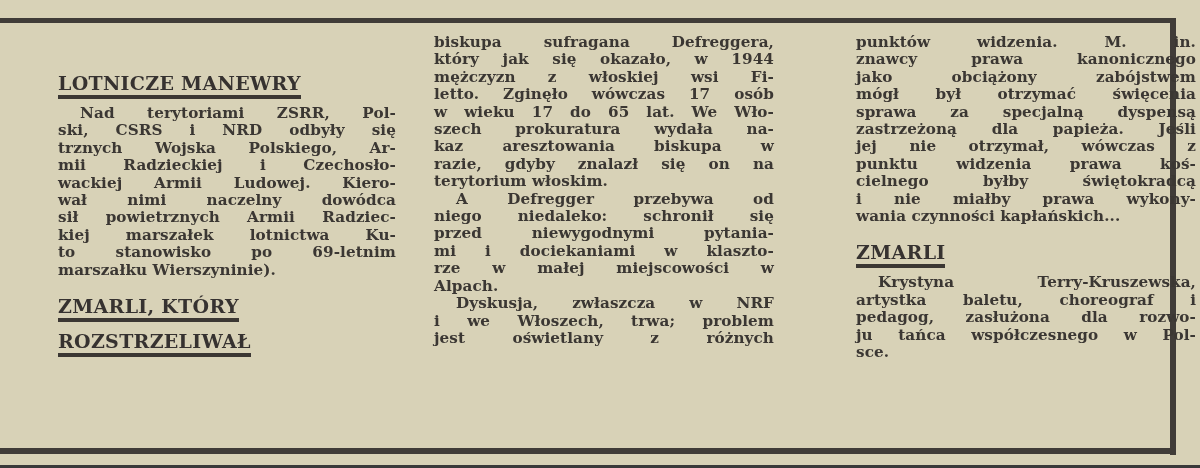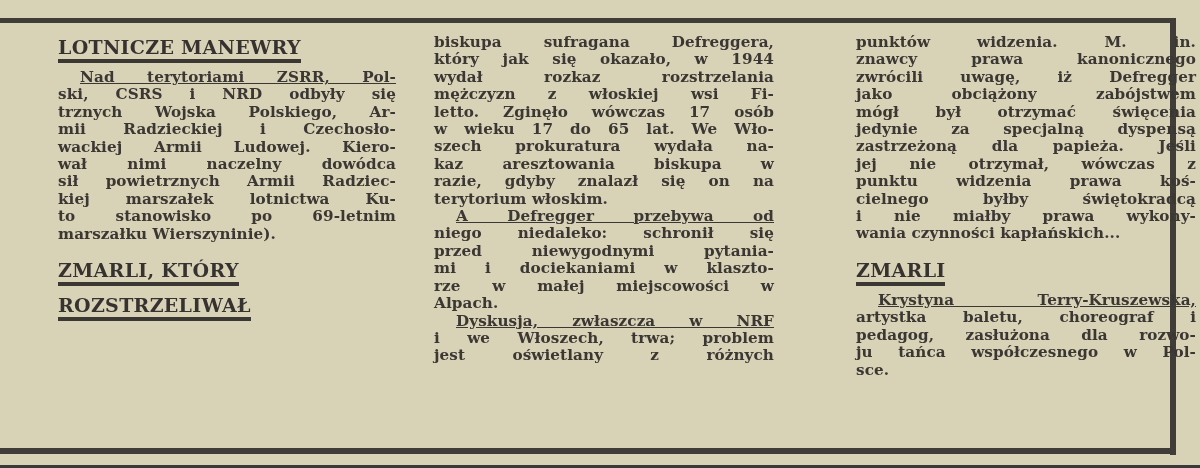--- a/index.html
+++ b/index.html
@@ -27,22 +27,22 @@
       background: #3a3a3a;
     }
     .col {
       position: absolute; top: 34px;
       font-size: 15.2px; line-height: 17.4px;
       font-weight: bold;
       letter-spacing: 0.1px;
     }
     .line { display: block; text-align: justify; text-align-last: justify; white-space: nowrap; }
     .line.last { text-align-last: left; }
-    .indent { padding-left: 22px; text-decoration: underline; }
-    .col1 { left: 58px; width: 338px; }
+    .indent { padding-left: 22px; }
+    .col1 { left: 58px; width: 338px; margin-top: 36px; }
     .col2 { left: 434px; width: 340px; }
     .col3 { left: 856px; width: 340px; }
     .heading {
       display: inline-block;
       font-family: "DejaVu Serif", serif;
       font-weight: bold;
       font-size: 19px;
       letter-spacing: 0.3px;
       line-height: 22px;
       border-bottom: 4px solid #3b3733;
@@ -77,21 +77,20 @@
   <div class="heading-block">
     <div class="heading">ZMARLI, KTÓRY</div><br>
     <div class="heading">ROZSTRZELIWAŁ</div>
   </div>
 </div>
 
 <div class="col col2">
   <div>
     <span class="line">biskupa sufragana Defreggera,</span>
     <span class="line">który jak się okazało, w 1944</span>
-    <span class="line">wydał rozkaz rozstrzelania</span>
     <span class="line">mężczyzn z włoskiej wsi Fi-</span>
     <span class="line">letto. Zginęło wówczas 17 osób</span>
     <span class="line">w wieku 17 do 65 lat. We Wło-</span>
     <span class="line">szech prokuratura wydała na-</span>
     <span class="line">kaz aresztowania biskupa w</span>
     <span class="line">razie, gdyby znalazł się on na</span>
     <span class="line last">terytorium włoskim.</span>
     <span class="line indent">A Defregger przebywa od</span>
     <span class="line">niego niedaleko: schronił się</span>
     <span class="line">przed niewygodnymi pytania-</span>
@@ -101,24 +100,23 @@
     <span class="line indent">Dyskusja, zwłaszcza w NRF</span>
     <span class="line">i we Włoszech, trwa; problem</span>
     <span class="line">jest oświetlany z różnych</span>
   </div>
 </div>
 
 <div class="col col3">
   <div>
     <span class="line">punktów widzenia. M. in.</span>
     <span class="line">znawcy prawa kanonicznego</span>
-    <span class="line">zwrócili uwagę, iż Defregger</span>
     <span class="line">jako obciążony zabójstwem</span>
     <span class="line">mógł był otrzymać święcenia</span>
-    <span class="line">jedynie za specjalną dyspensą</span>
+    <span class="line">sprawa za specjalną dyspensą</span>
     <span class="line">zastrzeżoną dla papieża. Jeśli</span>
     <span class="line">jej nie otrzymał, wówczas z</span>
     <span class="line">punktu widzenia prawa koś-</span>
     <span class="line">cielnego byłby świętokradcą</span>
     <span class="line">i nie miałby prawa wykony-</span>
     <span class="line last">wania czynności kapłańskich...</span>
   </div>
   <div class="heading-block">
     <div class="heading">ZMARLI</div>
   </div>

